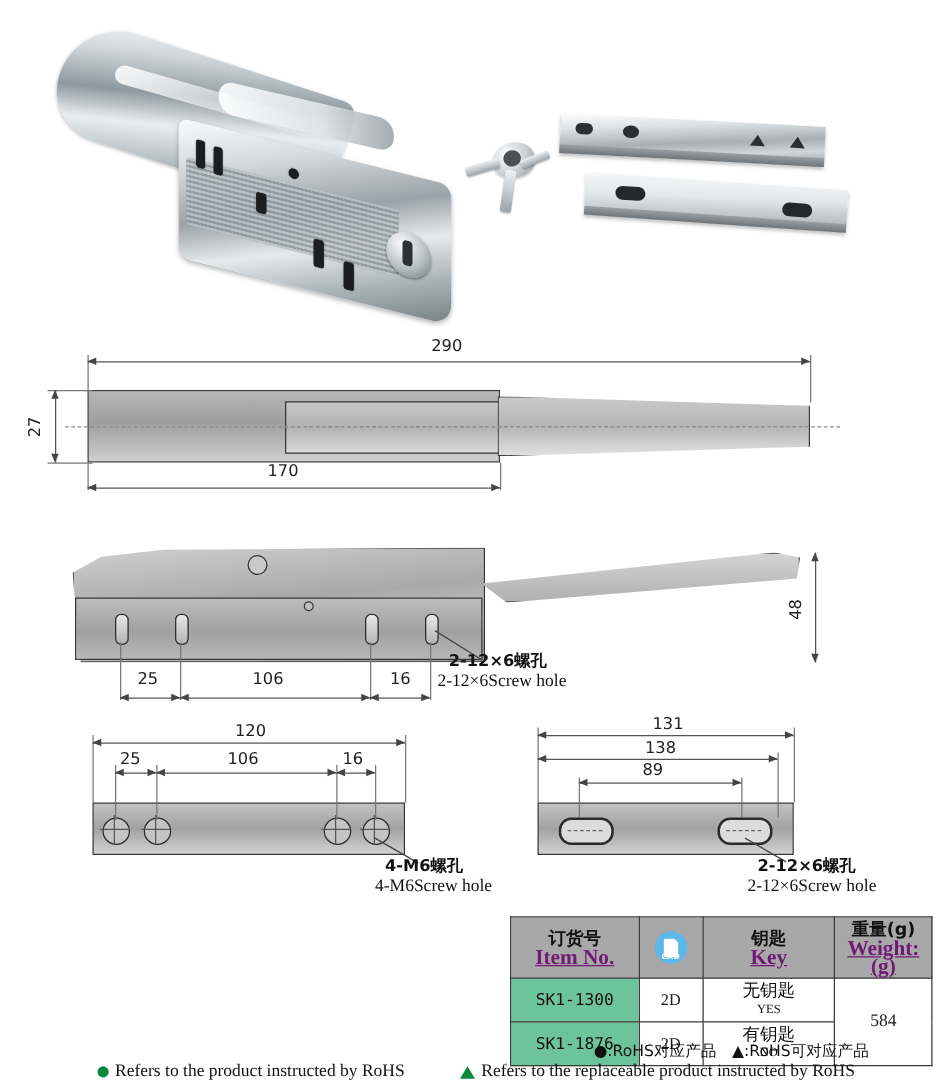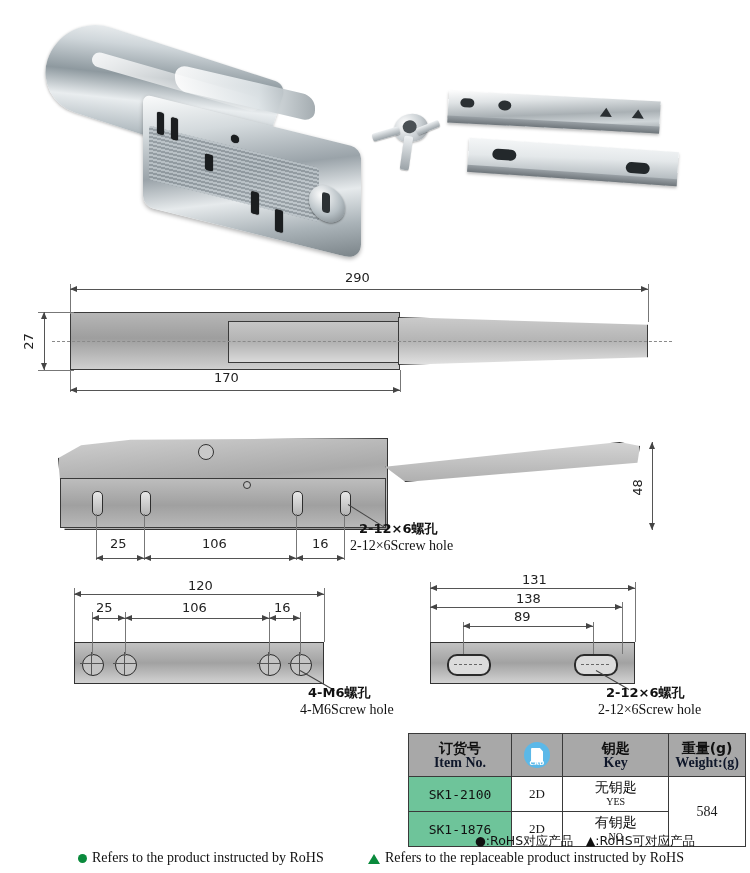--- a/index.html
+++ b/index.html
@@ -183,21 +183,21 @@
   }
 
   
   #spec-table{position:absolute;left:408px;top:733px;width:338px;}
   table.spec{border-collapse:collapse;width:338px;font-size:13px;}
   table.spec th,table.spec td{
     border:1px solid #3a3a3a;text-align:center;vertical-align:middle;padding:2px 2px;
   }
   table.spec thead th{background:#a8a8a8;height:38px;}
   .th-cn{font-family:"DejaVu Sans", sans-serif;font-size:14px;font-weight:bold;color:#111;display:block;line-height:16px;}
-  .th-en{font-family:"Liberation Serif", serif;font-size:14px;color:#0f172a;display:block;line-height:14px;}
+  .th-en{font-family:"Liberation Serif", serif;font-size:17px;color:#701a75;display:block;line-height:14px;text-decoration:underline;}
   .cell-item{
     background:#6ec49a;font-family:"DejaVu Sans Mono", monospace;font-size:13px;
     color:#111;height:30px;width:104px;text-align:left;padding-left:10px;
   }
   .cell-cad{width:48px;font-family:"Liberation Serif", serif;font-size:13px;background:#fff;}
   .cell-key{width:108px;background:#fff;}
   .key-cn{font-family:"DejaVu Sans", sans-serif;font-size:14px;display:block;line-height:15px;color:#111;}
   .key-en{font-family:"Liberation Serif", serif;font-size:10px;display:block;line-height:14px;color:#111;}
   .cell-weight{width:74px;background:#fff;font-family:"Liberation Serif", serif;font-size:14px;}
   .cad-icon{
@@ -432,21 +432,21 @@
           <span class="th-en">Key</span>
         </th>
         <th>
           <span class="th-cn">重量(g)</span>
           <span class="th-en">Weight:(g)</span>
         </th>
       </tr>
     </thead>
     <tbody>
       <tr>
-        <td class="cell-item">SK1-2100</td>
+        <td class="cell-item">SK1-1300</td>
         <td class="cell-cad">2D</td>
         <td class="cell-key">
           <span class="key-cn">无钥匙</span>
           <span class="key-en">YES</span>
         </td>
         <td class="cell-weight" rowspan="2">584</td>
       </tr>
       <tr>
         <td class="cell-item">SK1-1876</td>
         <td class="cell-cad">2D</td>

